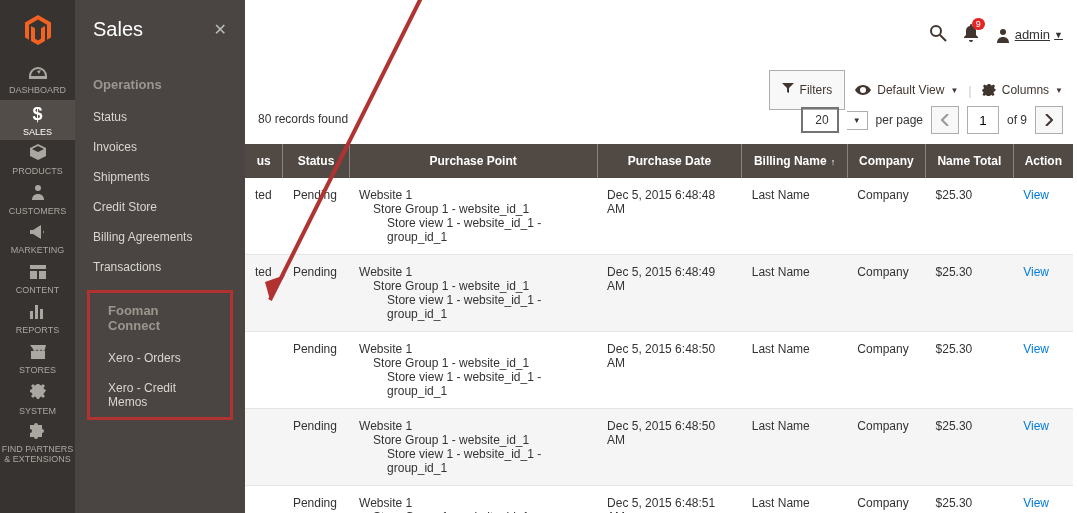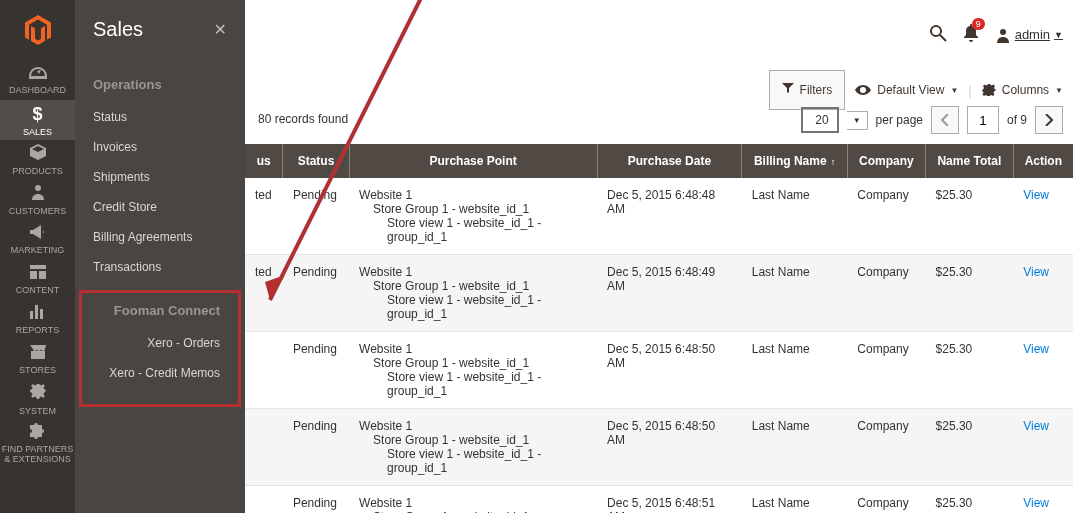--- a/index.html
+++ b/index.html
@@ -13,21 +13,21 @@
 .nav-item .ic { font-size: 16px; margin-bottom: 2px; }
 .nav-item.tall { height: 48px; }
 
 
 .flyout { position: absolute; left: 75px; top: 0; width: 170px; height: 513px; background: #4a4542; z-index: 20; }
 .flyout-header { display: flex; justify-content: space-between; align-items: center; padding: 18px 18px 18px 18px; color: #fff; font-size: 20px; font-weight: 300; }
 .flyout-close { color: #bbb; cursor: pointer; font-size: 16px; }
 .flyout-section { padding: 8px 0; }
 .flyout-title { color: #9b968e; font-size: 13px; padding: 10px 18px; font-weight: 600; }
 .flyout-item { color: #d9d6d0; padding: 8px 18px; cursor: pointer; display: block; font-size: 12px; }
-.highlight-box { border: 3px solid #b23232; margin: 0 4px; padding-bottom: 16px; text-align: right; }
+.highlight-box { border: 3px solid #b23232; margin: 0 12px; padding-bottom: 0; }
 
 
 .arrow { position: absolute; top: 0; left: 250px; width: 200px; height: 320px; z-index: 30; pointer-events: none; }
 
 
 .topbar { position: absolute; right: 14px; top: 24px; display: flex; align-items: center; gap: 16px; z-index: 5; }
 .topbar .ic { cursor: pointer; color: #41362f; }
 .notif { position: relative; }
 .notif-badge { position: absolute; top: -6px; right: -6px; background: #e22626; color: #fff; border-radius: 8px; font-size: 9px; padding: 1px 4px; }
 .admin-drop { display: flex; align-items: center; gap: 4px; cursor: pointer; text-decoration: underline; }

